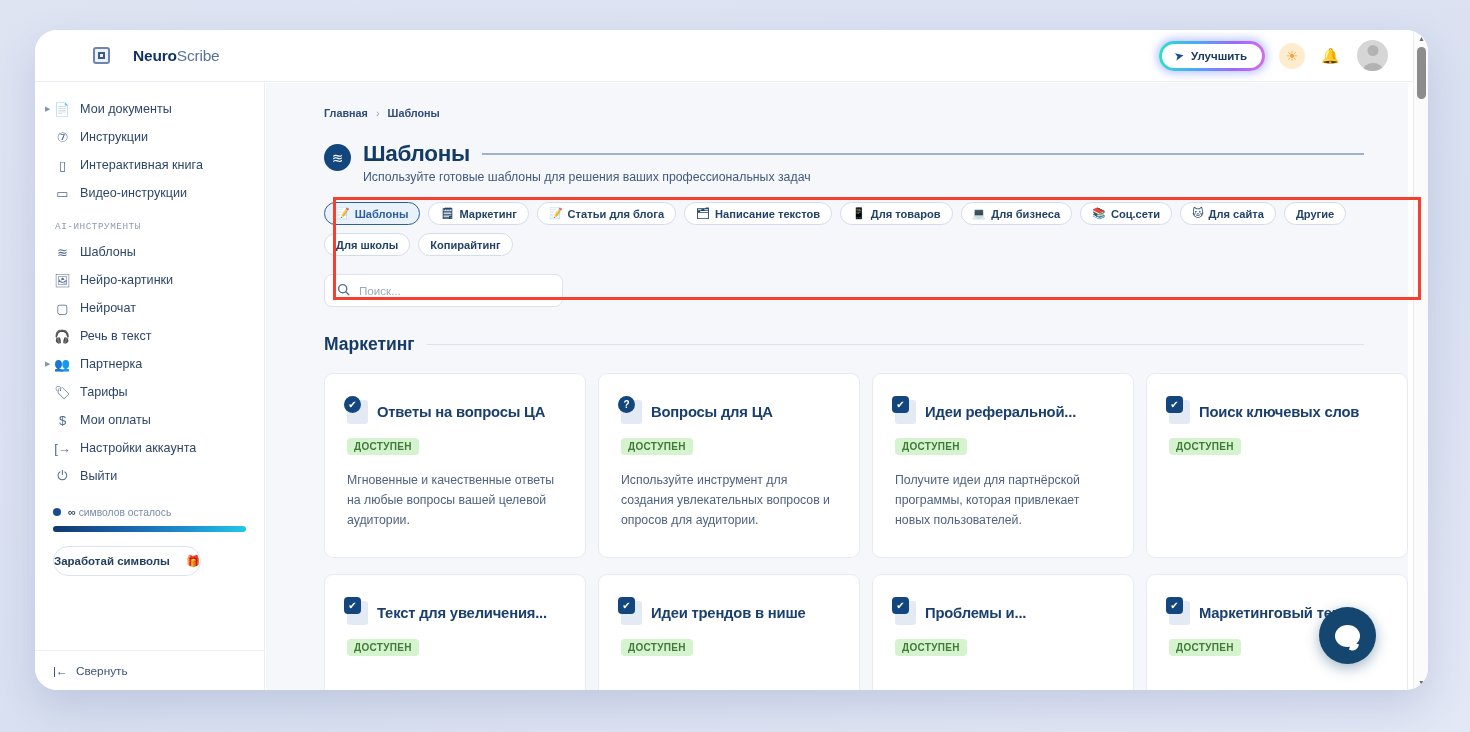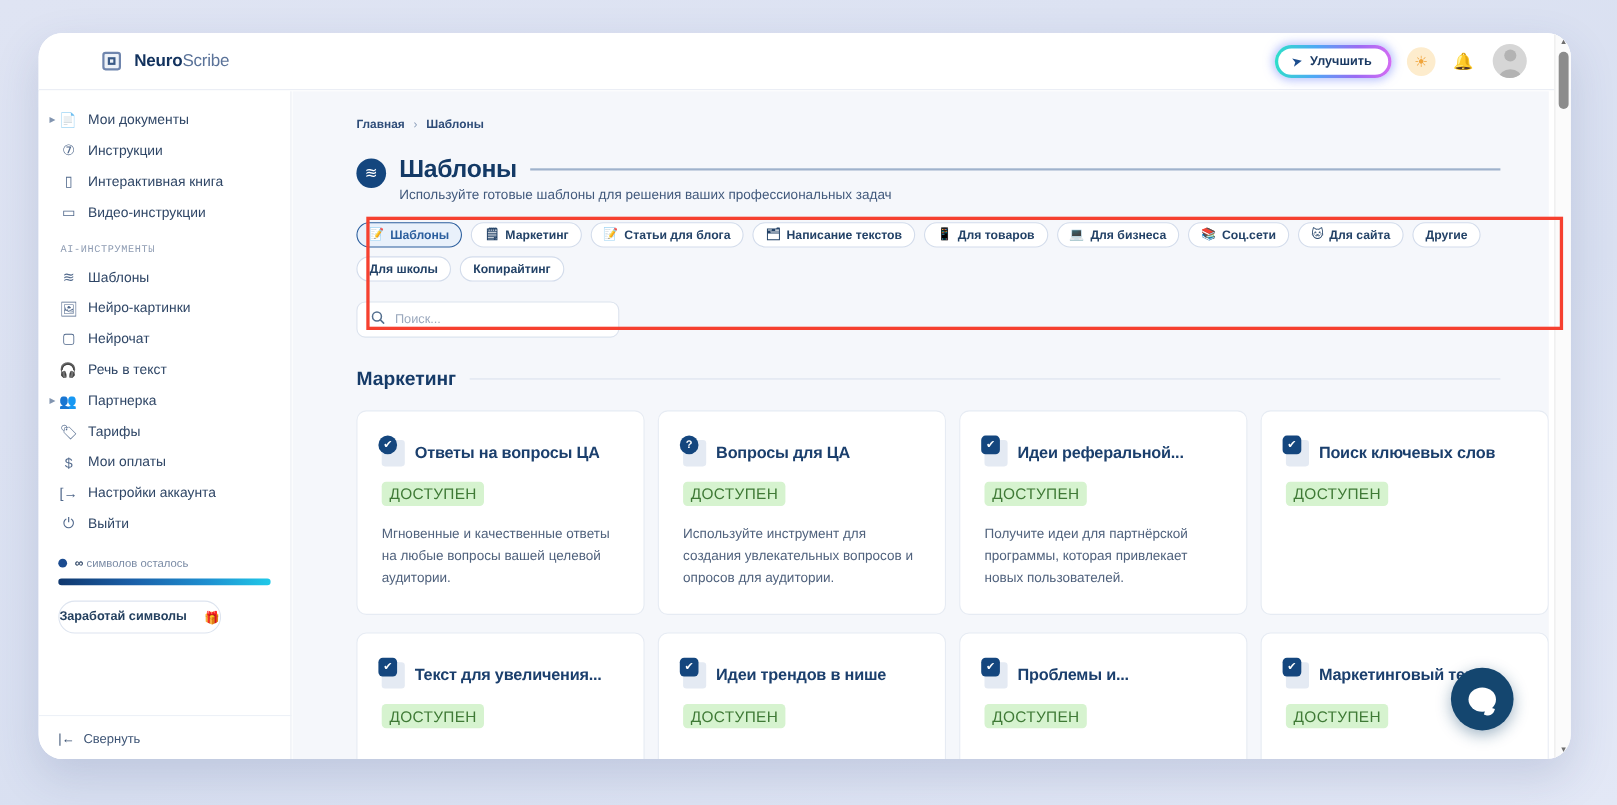--- a/index.html
+++ b/index.html
@@ -28,21 +28,21 @@
 
   
   #topbar {
     position: absolute; left: 0; top: 0;
     width: 1393px; height: 52px;
     background: #ffffff;
     border-bottom: 1px solid #e9edf4;
     display: flex; align-items: center;
   }
   #logo-wrap {
-    display: flex; gap: 12px;
+    display: flex; gap: 23px;
     margin-left: 42px;
     padding-left: 16px;
   }
   .logo-mark {
     width: 17px; height: 17px;
     border: 2px solid #6f85ad;
     border-radius: 3px;
     display: flex; align-items: center; justify-content: center;
     background: #eef2f8;
   }
@@ -267,21 +267,21 @@
   }
   .card-ico.round .badge { border-radius: 50%; }
   .card-ico.square .badge { border-radius: 4px; }
   .card-title {
     font-size: 14.8px; font-weight: bold; color: #1b3f6d;
     letter-spacing: -.2px; white-space: nowrap; overflow: hidden;
   }
   .badge-avail {
     display: inline-block; margin-top: 14px;
     background: #d6f3cf; color: #3f7a36;
-    font-size: 14px; font-weight: normal; letter-spacing: .3px;
+    font-size: 10px; font-weight: bold; letter-spacing: .3px;
     padding: 3px 7px; border-radius: 4px;
     text-transform: uppercase;
   }
   .card-desc {
     margin-top: 16px;
     font-size: 12.3px; line-height: 1.62; color: #50627d;
   }
 
   
   #annot {

